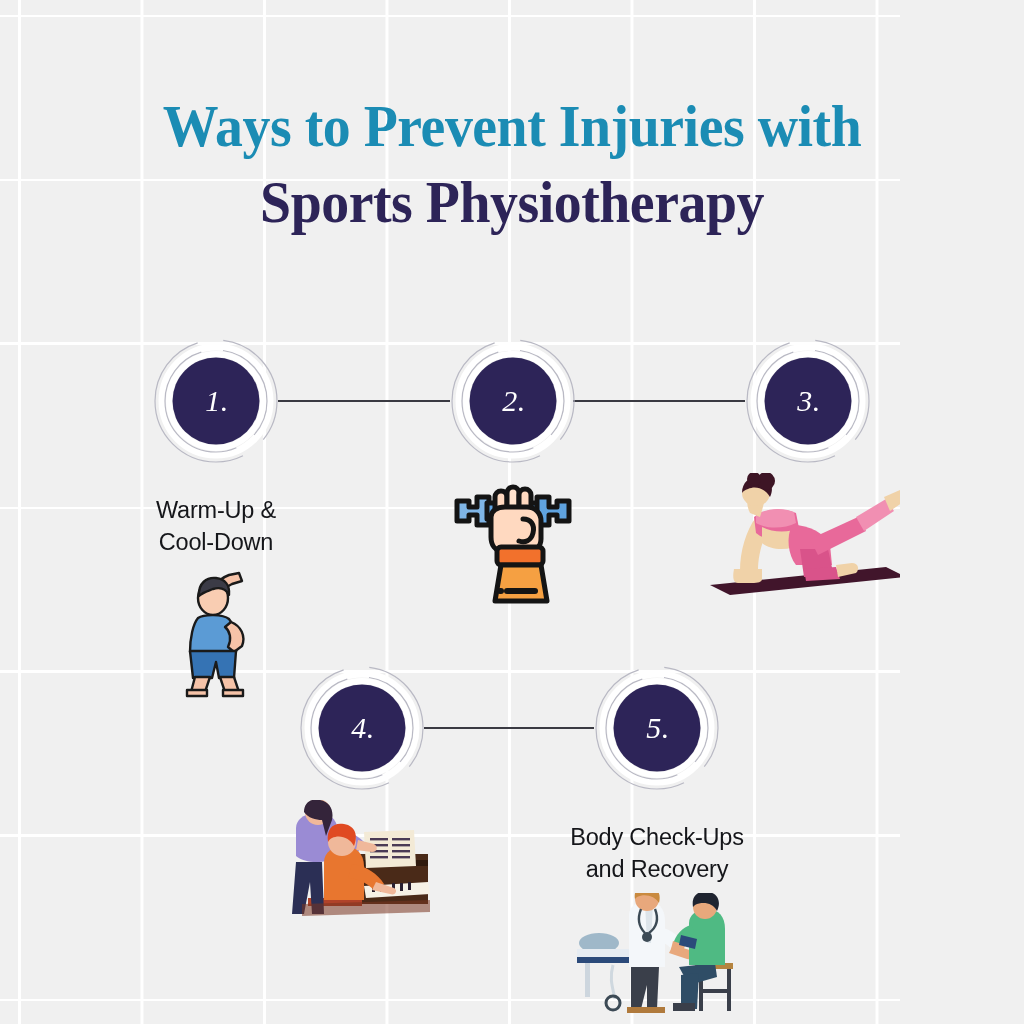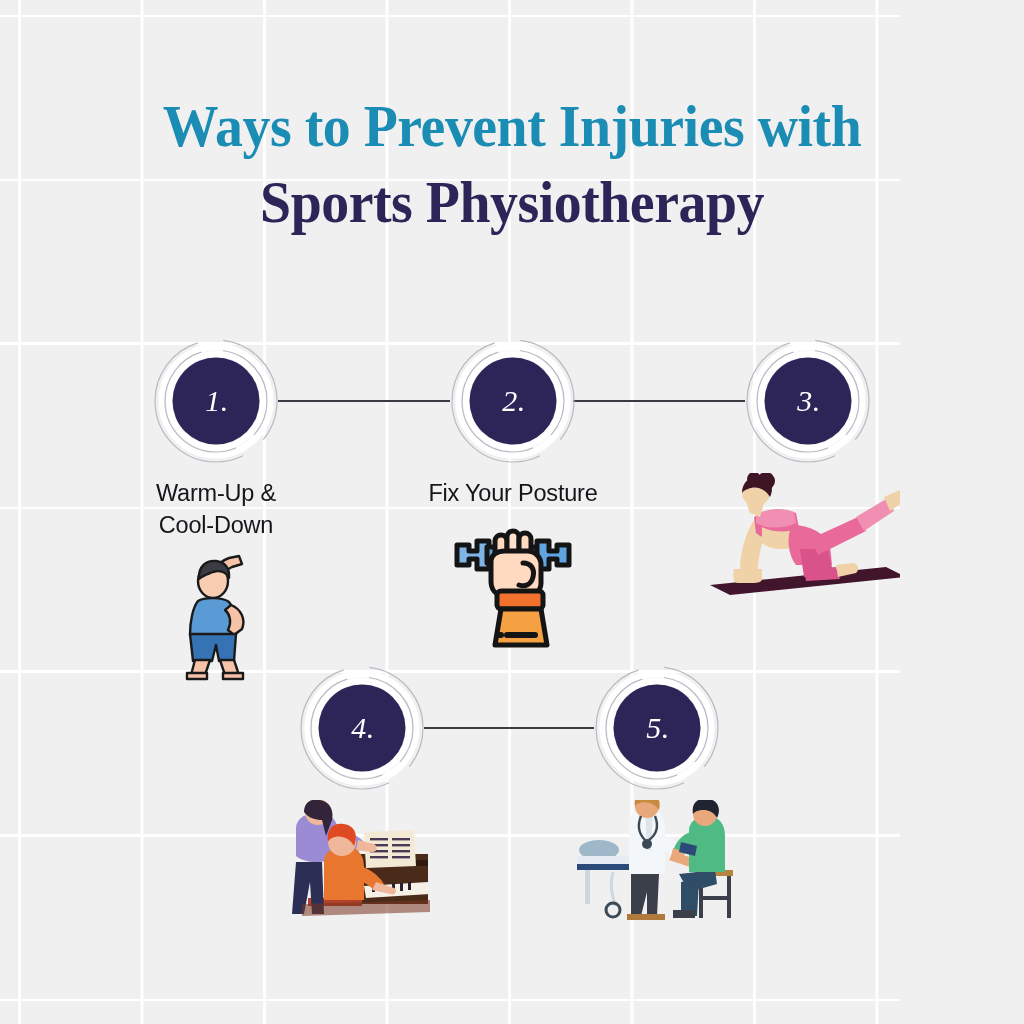--- a/index.html
+++ b/index.html
@@ -94,21 +94,21 @@
     font-family: "Liberation Serif", "DejaVu Serif", serif;
     font-style: italic;
     font-size: 30px;
     color: #ffffff;
     letter-spacing: 0.5px;
     padding-left: 2px;
     box-sizing: border-box;
   }
 
   .step-label {
-    margin-top: 12px;
+    margin-top: 29px;
     font-family: "Liberation Sans", sans-serif;
     font-size: 23.5px;
     line-height: 32px;
     color: #15161a;
     white-space: pre-line;
     letter-spacing: -0.2px;
   }
 
   .step-art {
     margin-top: 8px;
@@ -183,21 +183,20 @@
     <div class="badge">
       <svg width="128" height="128" viewBox="0 0 128 128">
         <path d="M 64 64 m -61 0 a 61 61 0 1 1 122 0 a 61 61 0 1 1 -122 0" fill="none" stroke="#b9b9c4" stroke-width="1.2" stroke-dasharray="130 26 130 26" stroke-dashoffset="53"></path>
         <path d="M 64 64 m -54 0 a 54 54 0 1 1 108 0 a 54 54 0 1 1 -108 0" fill="none" stroke="#ffffff" stroke-width="7"></path>
         <path d="M 64 64 m -51 0 a 51 51 0 1 1 102 0 a 51 51 0 1 1 -102 0" fill="none" stroke="#b9b9c4" stroke-width="1.2" stroke-dasharray="110 22 110 22" stroke-dashoffset="45"></path>
         <circle cx="64" cy="64" r="47" fill="none" stroke="#ffffff" stroke-width="6"></circle>
         <circle cx="64" cy="64" r="43.5" fill="#2d2458"></circle>
       </svg>
       <div class="badge-number">2.</div>
     </div>
-    <div class="step-label">Fix Your Posture</div>
     <div class="step-art">
       <svg width="128" height="132" viewBox="0 0 128 132">
         <g stroke="#141414" stroke-width="5" stroke-linejoin="round" stroke-linecap="round">
 
           <path d="M8 28 L20 28 L20 34 L28 34 L28 24 L40 24 L40 52 L28 52 L28 42 L20 42 L20 48 L8 48 Z" fill="#7fb5e6"></path>
 
           <rect x="38" y="30" width="54" height="16" fill="#5fa3e0"></rect>
 
           <path d="M120 28 L108 28 L108 34 L100 34 L100 24 L88 24 L88 52 L100 52 L100 42 L108 42 L108 48 L120 48 Z" fill="#5fa3e0"></path>
 
@@ -337,20 +336,22 @@
     <div class="badge">
       <svg width="128" height="128" viewBox="0 0 128 128">
         <path d="M 64 64 m -61 0 a 61 61 0 1 1 122 0 a 61 61 0 1 1 -122 0" fill="none" stroke="#b9b9c4" stroke-width="1.2" stroke-dasharray="130 26 130 26" stroke-dashoffset="53"></path>
         <path d="M 64 64 m -54 0 a 54 54 0 1 1 108 0 a 54 54 0 1 1 -108 0" fill="none" stroke="#ffffff" stroke-width="7"></path>
         <path d="M 64 64 m -51 0 a 51 51 0 1 1 102 0 a 51 51 0 1 1 -102 0" fill="none" stroke="#b9b9c4" stroke-width="1.2" stroke-dasharray="110 22 110 22" stroke-dashoffset="45"></path>
         <circle cx="64" cy="64" r="47" fill="none" stroke="#ffffff" stroke-width="6"></circle>
         <circle cx="64" cy="64" r="43.5" fill="#2d2458"></circle>
       </svg>
       <div class="badge-number">5.</div>
     </div>
+    <div class="step-label">Body Check-Ups
+and Recovery</div>
     <div class="step-art">
       <svg width="176" height="124" viewBox="0 0 176 124">
 
         <ellipse cx="30" cy="50" rx="20" ry="10" fill="#9fb8c9"></ellipse>
 
         <path d="M8 56 L92 56 L92 66 L8 66 Z" fill="#e6ecf2"></path>
         <path d="M8 64 L92 64 L92 70 L8 70 Z" fill="#2b4a7a"></path>
 
         <rect x="16" y="70" width="5" height="34" fill="#cdd6de"></rect>
         <rect x="78" y="70" width="5" height="34" fill="#cdd6de"></rect>

